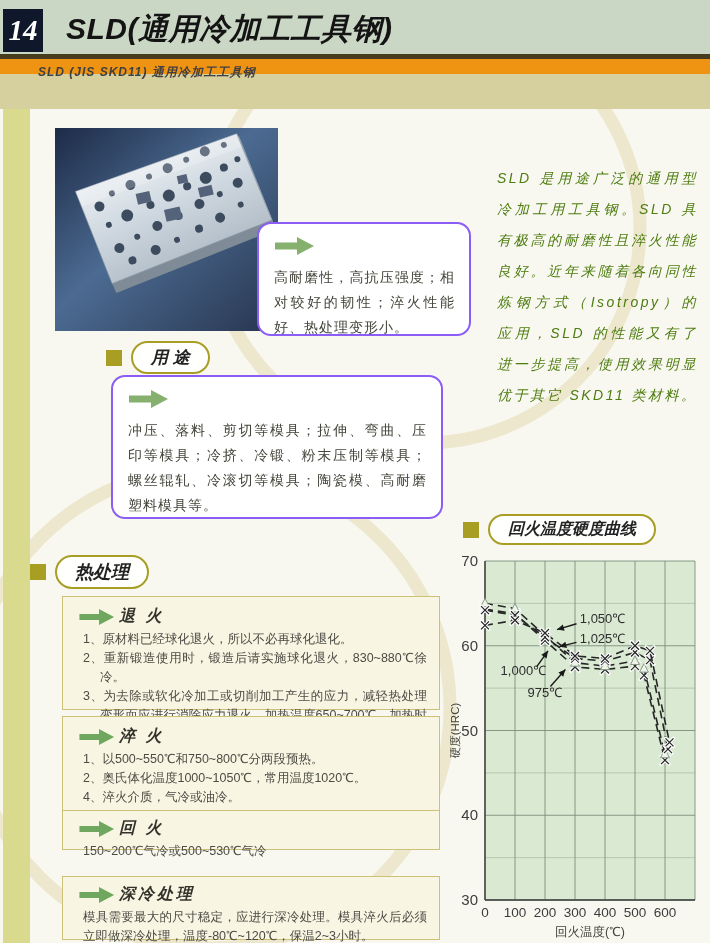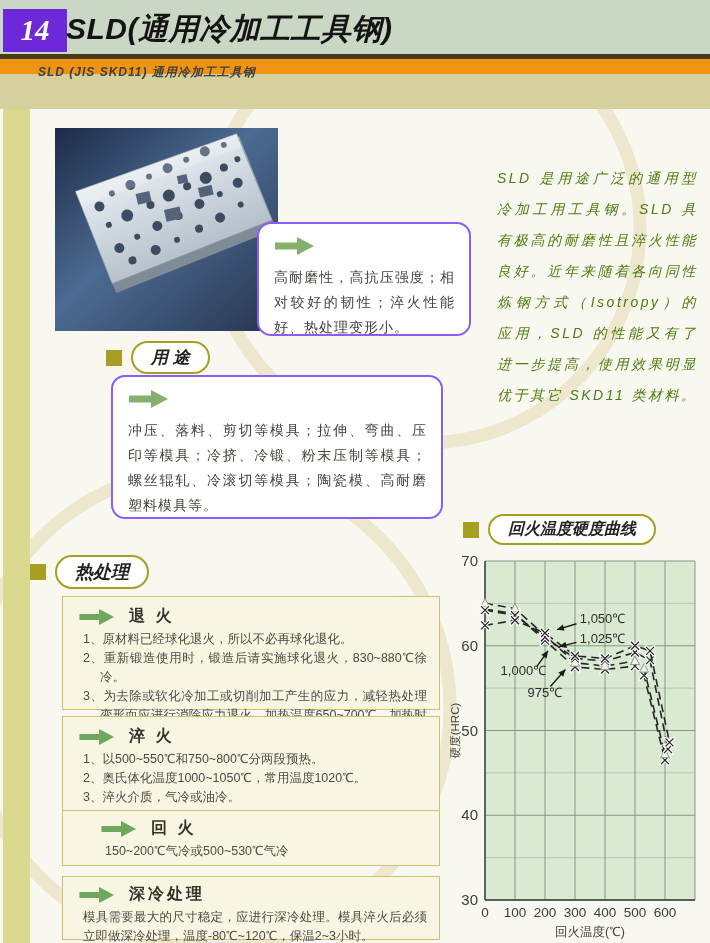--- a/index.html
+++ b/index.html
@@ -5,21 +5,21 @@
   html,body{margin:0;padding:0;background:#e9e9e4;}
   .page{
     position:relative;width:710px;height:943px;overflow:hidden;
     background:#f8f8f1;font-family:"Liberation Sans",sans-serif;
     -webkit-font-smoothing:antialiased;
   }
   .abs{position:absolute;}
   
   .header-band{top:0;left:0;width:710px;height:54px;background:#cbd7c5;}
   .page-num{
-    top:9px;left:3px;width:64px;height:43px;background:#6d28d9;color:#fff;
+    top:9px;left:3px;width:40px;height:43px;background:#0f172a;color:#fff;
     font-family:"Liberation Serif",serif;font-style:italic;font-weight:bold;
     font-size:29px;display:flex;align-items:center;justify-content:center;
   }
   .page-title{
     top:9px;left:66px;font-size:30px;font-weight:bold;font-style:italic;
     color:#141414;letter-spacing:.5px;white-space:nowrap;
   }
   .dark-strip{top:54px;left:0;width:710px;height:5px;background:#463d1e;}
   .orange-bar{top:59px;left:0;width:710px;height:15px;background:#ef9313;}
   .tan-band{top:74px;left:0;width:710px;height:35px;background:#d6cf9e;}
@@ -46,21 +46,21 @@
   
   .desc{
     top:163px;left:497px;width:201px;font-size:14px;font-style:italic;
     color:#4d7c0f;line-height:31px;letter-spacing:2.5px;text-align:justify;
   }
   
   .hbox{
     left:62px;width:378px;background:#f9f5e3;border:1.5px solid #cdc077;
     box-sizing:border-box;
   }
-  .hbox .hdr{display:flex;align-items:center;gap:10px;margin:9px 0 3px 16px;}
+  .hbox .hdr{display:flex;align-items:center;margin:9px 0 3px 16px;font-style:italic;}
   .hbox .hdr .t{font-weight:bold;font-size:16px;color:#33332c;letter-spacing:3px;}
   .hbox .items{margin:1px 12px 8px 20px;font-size:12.5px;color:#4c4c45;line-height:19px;}
   .hbox .items .item{text-indent:-17px;padding-left:17px;text-align:justify;}
   .hbox .items .item.plain{text-indent:0;padding-left:0;}
 </style>
 </head>
 <body>
 
 <div class="page">
 
@@ -294,25 +294,25 @@
   <div class="abs hbox" style="top:716px;height:106px;">
     <div class="hdr">
       <svg width="40" height="16" viewBox="0 0 44 18">
         <path d="M0,5.5 h22 v-5.5 l17,9 -17,9 v-5.5 h-22 z" fill="#6fa75f"></path>
       </svg>
       <span class="t">淬 火</span>
     </div>
     <div class="items">
       <div class="item">1、以500~550℃和750~800℃分两段预热。</div>
       <div class="item">2、奥氏体化温度1000~1050℃，常用温度1020℃。</div>
-      <div class="item">3、淬火介质，气冷或油冷。</div>
-    </div>
-  </div>
-
-  <div class="abs hbox" style="top:810px;height:56px;padding-left:22px;">
+      <div class="item">4、淬火介质，气冷或油冷。</div>
+    </div>
+  </div>
+
+  <div class="abs hbox" style="top:810px;height:40px;">
     <div class="hdr" style="margin-top:7px;">
       <svg width="40" height="16" viewBox="0 0 44 18">
         <path d="M0,5.5 h22 v-5.5 l17,9 -17,9 v-5.5 h-22 z" fill="#6fa75f"></path>
       </svg>
       <span class="t">回 火</span>
     </div>
     <div class="items">
       <div class="item plain">150~200℃气冷或500~530℃气冷</div>
     </div>
   </div>

